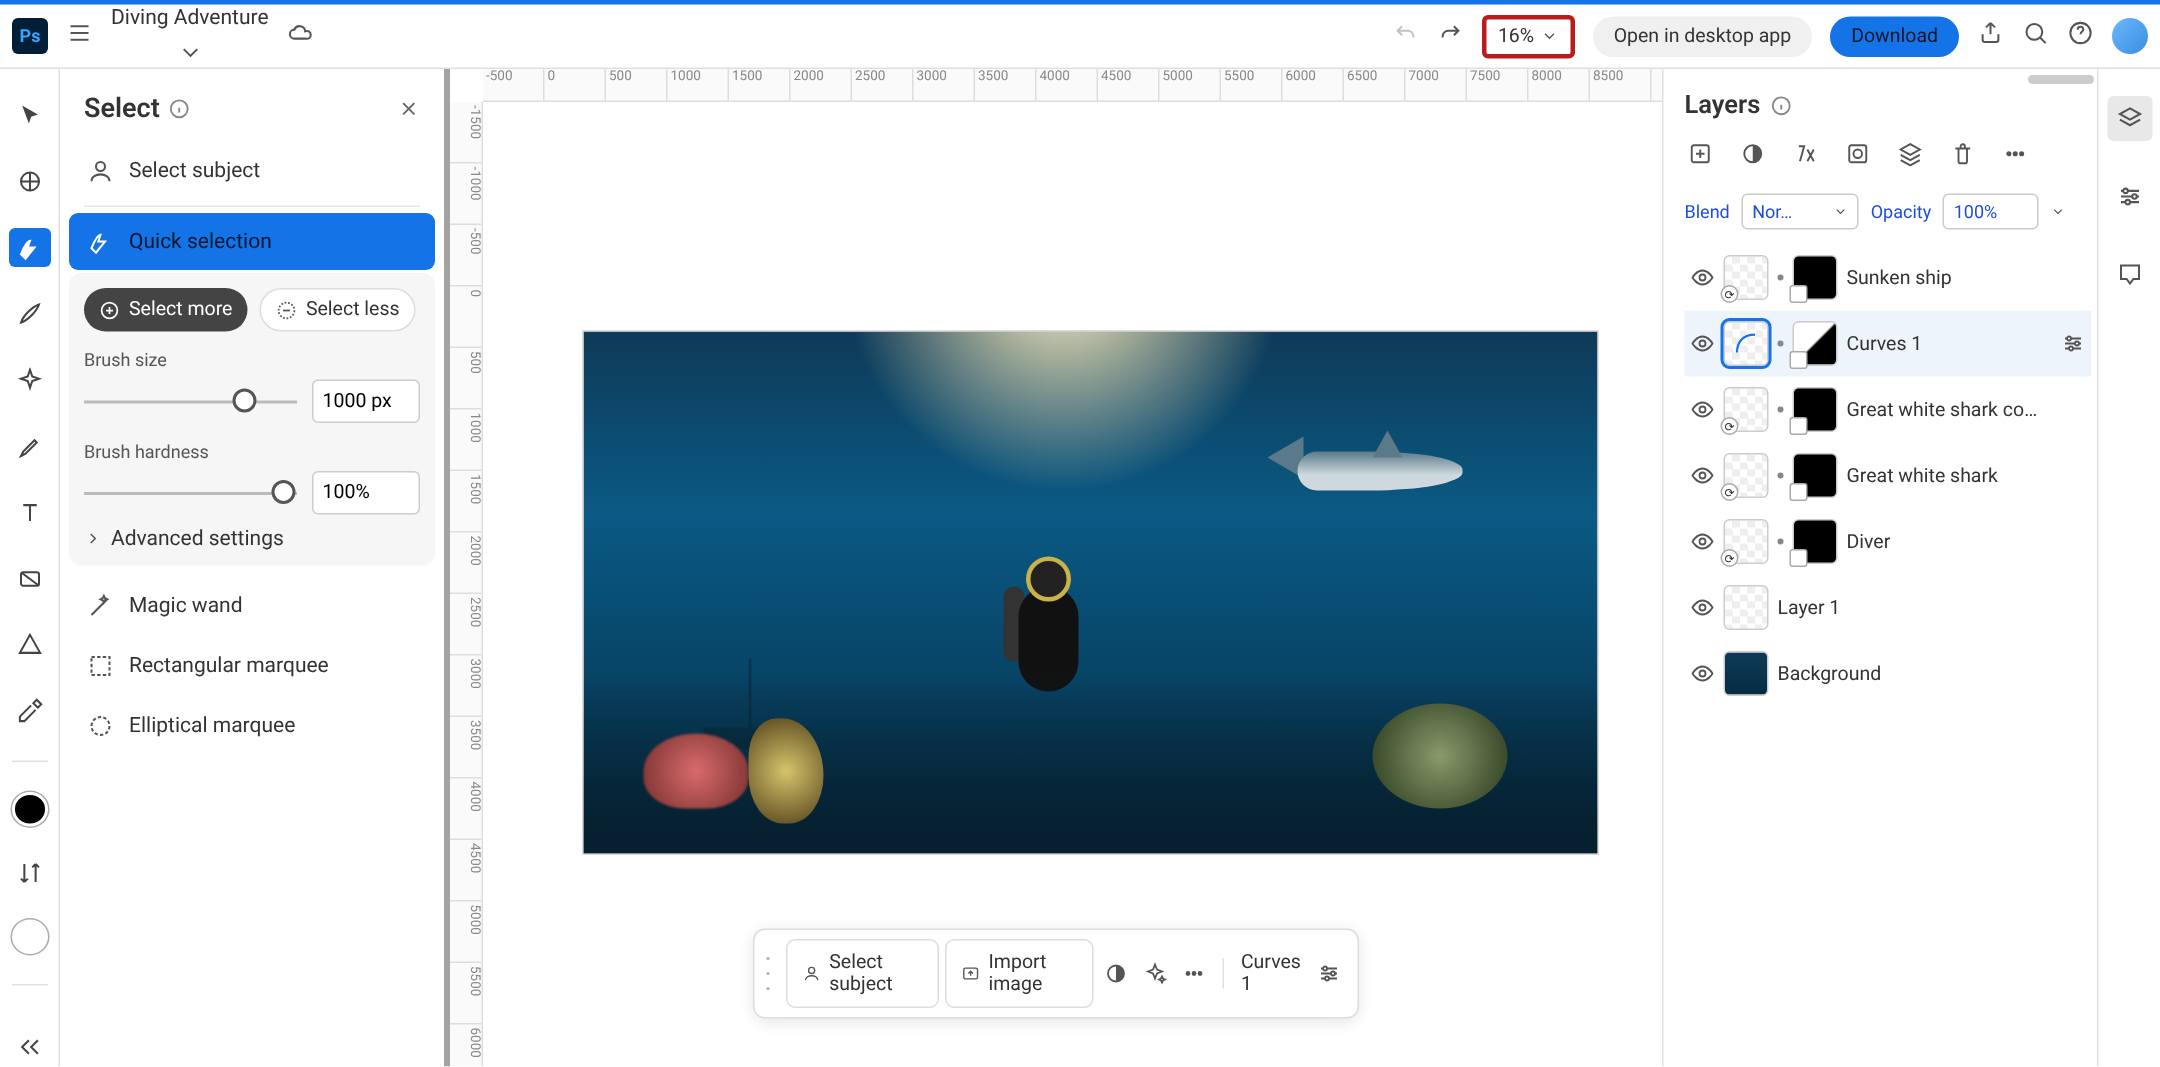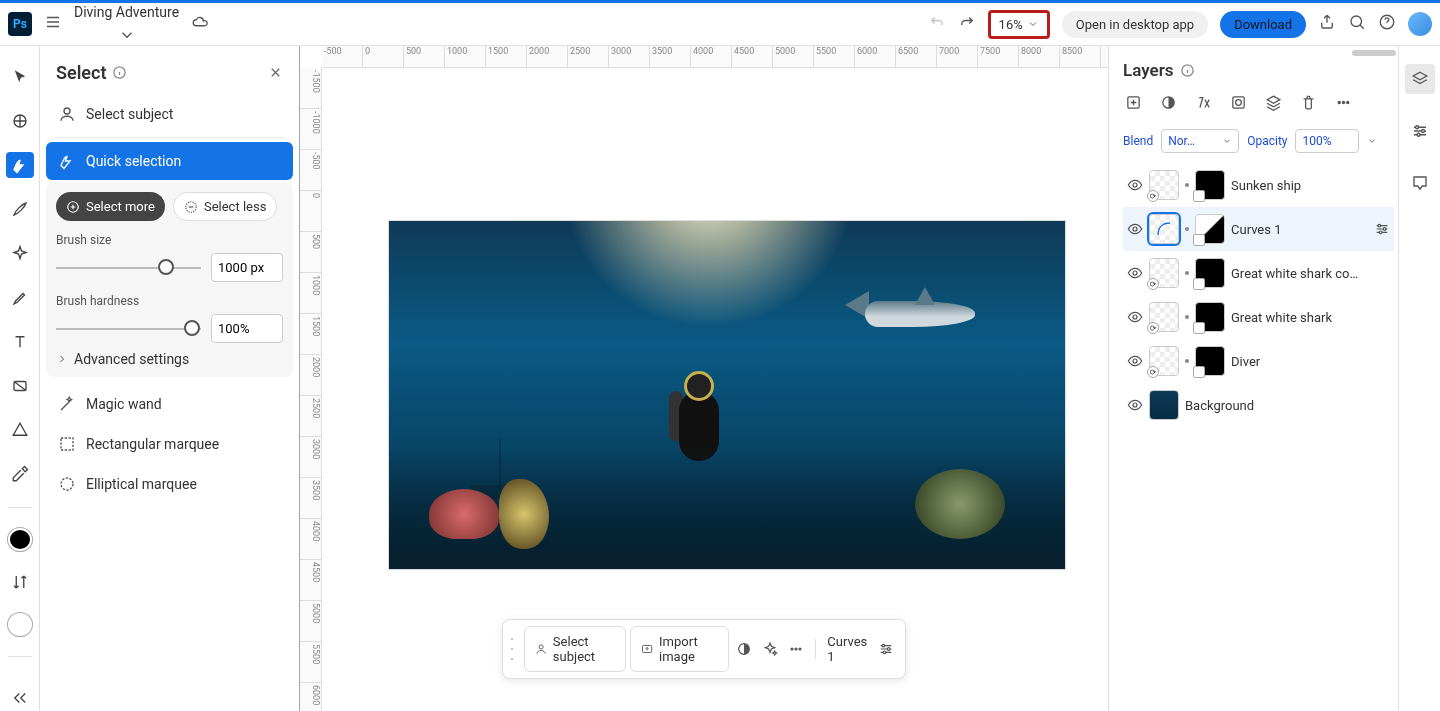--- a/index.html
+++ b/index.html
@@ -19,25 +19,25 @@
 .tool-rail{width:40px;border-right:1px solid #e0e0e0;display:flex;flex-direction:column;align-items:center;padding-top:18px;gap:18px;}
 .tool-rail .tool{width:28px;height:28px;display:flex;align-items:center;justify-content:center;border-radius:4px;}
 .tool-rail .tool.active{background:#1473e6;}
 .tool-rail .tool svg{width:18px;height:18px;fill:none;stroke:#444;stroke-width:1.8;}
 .tool-rail .tool.active svg{stroke:#fff;fill:#fff;}
 .tool-rail .divider{height:1px;width:24px;background:#e0e0e0;margin:2px 0;}
 .tool-rail .swatch-fg{width:24px;height:24px;border-radius:50%;background:#000;border:2px solid #fff;box-shadow:0 0 0 1px #aaa;}
 .tool-rail .swatch-bg{width:24px;height:24px;border-radius:50%;background:#fff;border:2px solid #fff;box-shadow:0 0 0 1px #aaa;}
 .tool-rail .collapse{margin-top:8px;}
 
-.select-panel{width:260px;border-right:1px solid #a3a3a3;padding:16px 6px;overflow:hidden;}
+.select-panel{width:260px;border-right:4px solid #a3a3a3;padding:16px 6px;overflow:hidden;}
 .select-panel h2{font-size:18px;font-weight:600;color:#333;display:flex;align-items:center;gap:6px;padding:0 10px;}
 .s-item{display:flex;align-items:center;gap:10px;padding:10px 12px;font-size:14px;color:#333;border-radius:6px;margin:2px 0;}
 .s-item svg{width:18px;height:18px;fill:none;stroke:#555;stroke-width:1.8;}
-.s-item.active{background:#1473e6;color:#ffffff;}
+.s-item.active{background:#1473e6;color:#0f172a;}
 .s-item.active svg{stroke:#fff;}
 .s-sep{height:1px;background:#e8e8e8;margin:4px 10px;}
 .sub-panel{background:#f6f6f6;border-radius:8px;padding:10px;margin:2px 0 8px;}
 .chip-row{display:flex;gap:8px;}
 .chip{display:flex;align-items:center;gap:6px;font-size:13px;border-radius:16px;padding:6px 10px;}
 .chip svg{width:14px;height:14px;fill:none;stroke-width:2;}
 .chip.dark{background:#444;color:#fff;}
 .chip.dark svg{stroke:#fff;}
 .chip.light{background:#fff;color:#333;border:1px solid #ddd;}
 .chip.light svg{stroke:#555;}
@@ -558,20 +558,28 @@
           <div class="mask ">
             <div class="mbadge"></div>
           </div>
           <div class="layer-name">Diver</div>
         </div>
         <div class="layer">
           <div class="vis"><svg viewBox="0 0 24 24">
               <path d="M2 12s4-7 10-7 10 7 10 7-4 7-10 7S2 12 2 12z"></path>
               <circle cx="12" cy="12" r="3"></circle>
             </svg></div>
+          <div class="thumb"></div>
+          <div class="layer-name">Layer 1</div>
+        </div>
+        <div class="layer">
+          <div class="vis"><svg viewBox="0 0 24 24">
+              <path d="M2 12s4-7 10-7 10 7 10 7-4 7-10 7S2 12 2 12z"></path>
+              <circle cx="12" cy="12" r="3"></circle>
+            </svg></div>
           <div class="mask img"></div>
           <div class="layer-name">Background</div>
         </div>
       </div>
   </div>
 
   <div class="right-rail">
     <div class="rr active">
         <svg viewBox="0 0 24 24">
           <path d="M12 3l9 5-9 5-9-5zM3 13l9 5 9-5"></path>

